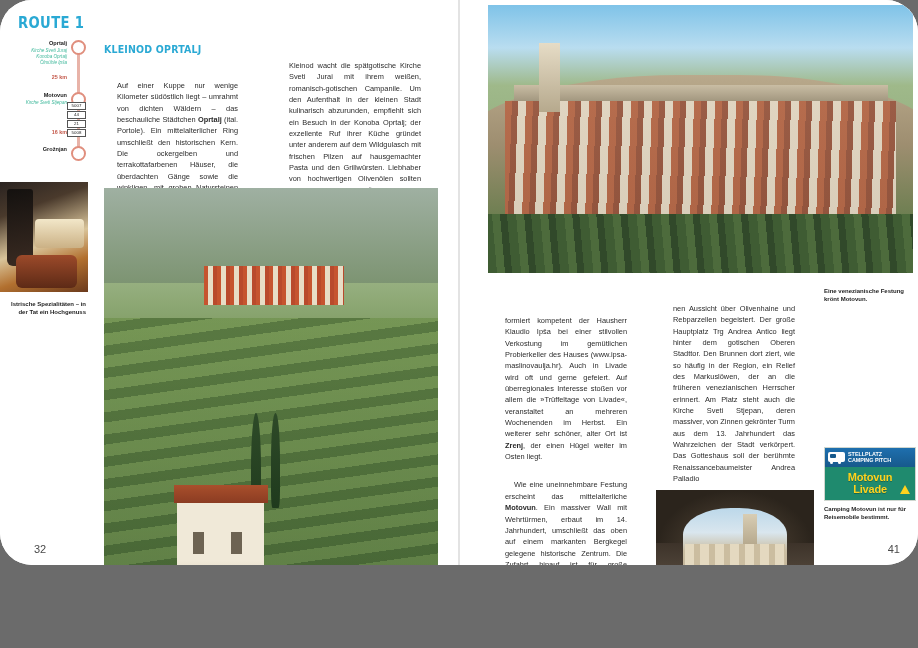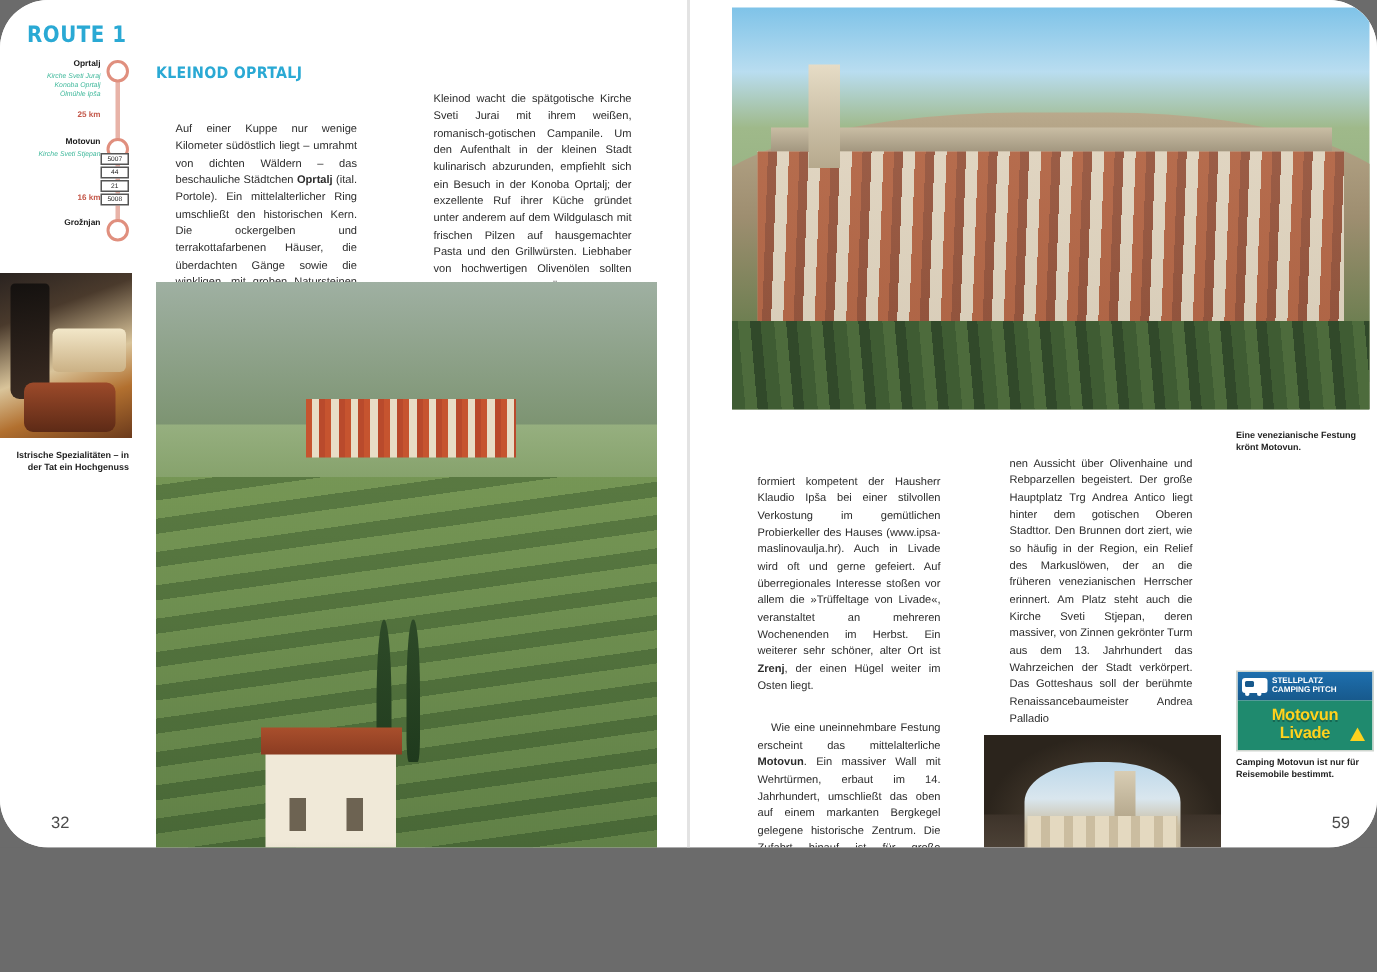--- a/index.html
+++ b/index.html
@@ -272,15 +272,15 @@
     <div class="vault"></div>
     <div class="opening">
       <div class="twr"></div>
       <div class="bld"></div>
       <div class="grd"></div>
     </div>
   </div>
 
   <div class="cap" style="left:824px;top:584px;width:88px;">Malerischer Hauptplatz Trg Andrea Antico in Motovun</div>
 
-  <div class="pgnum r">59</div>
+  <div class="pgnum r">41</div>
 
 </div>
 
 </body></html>

